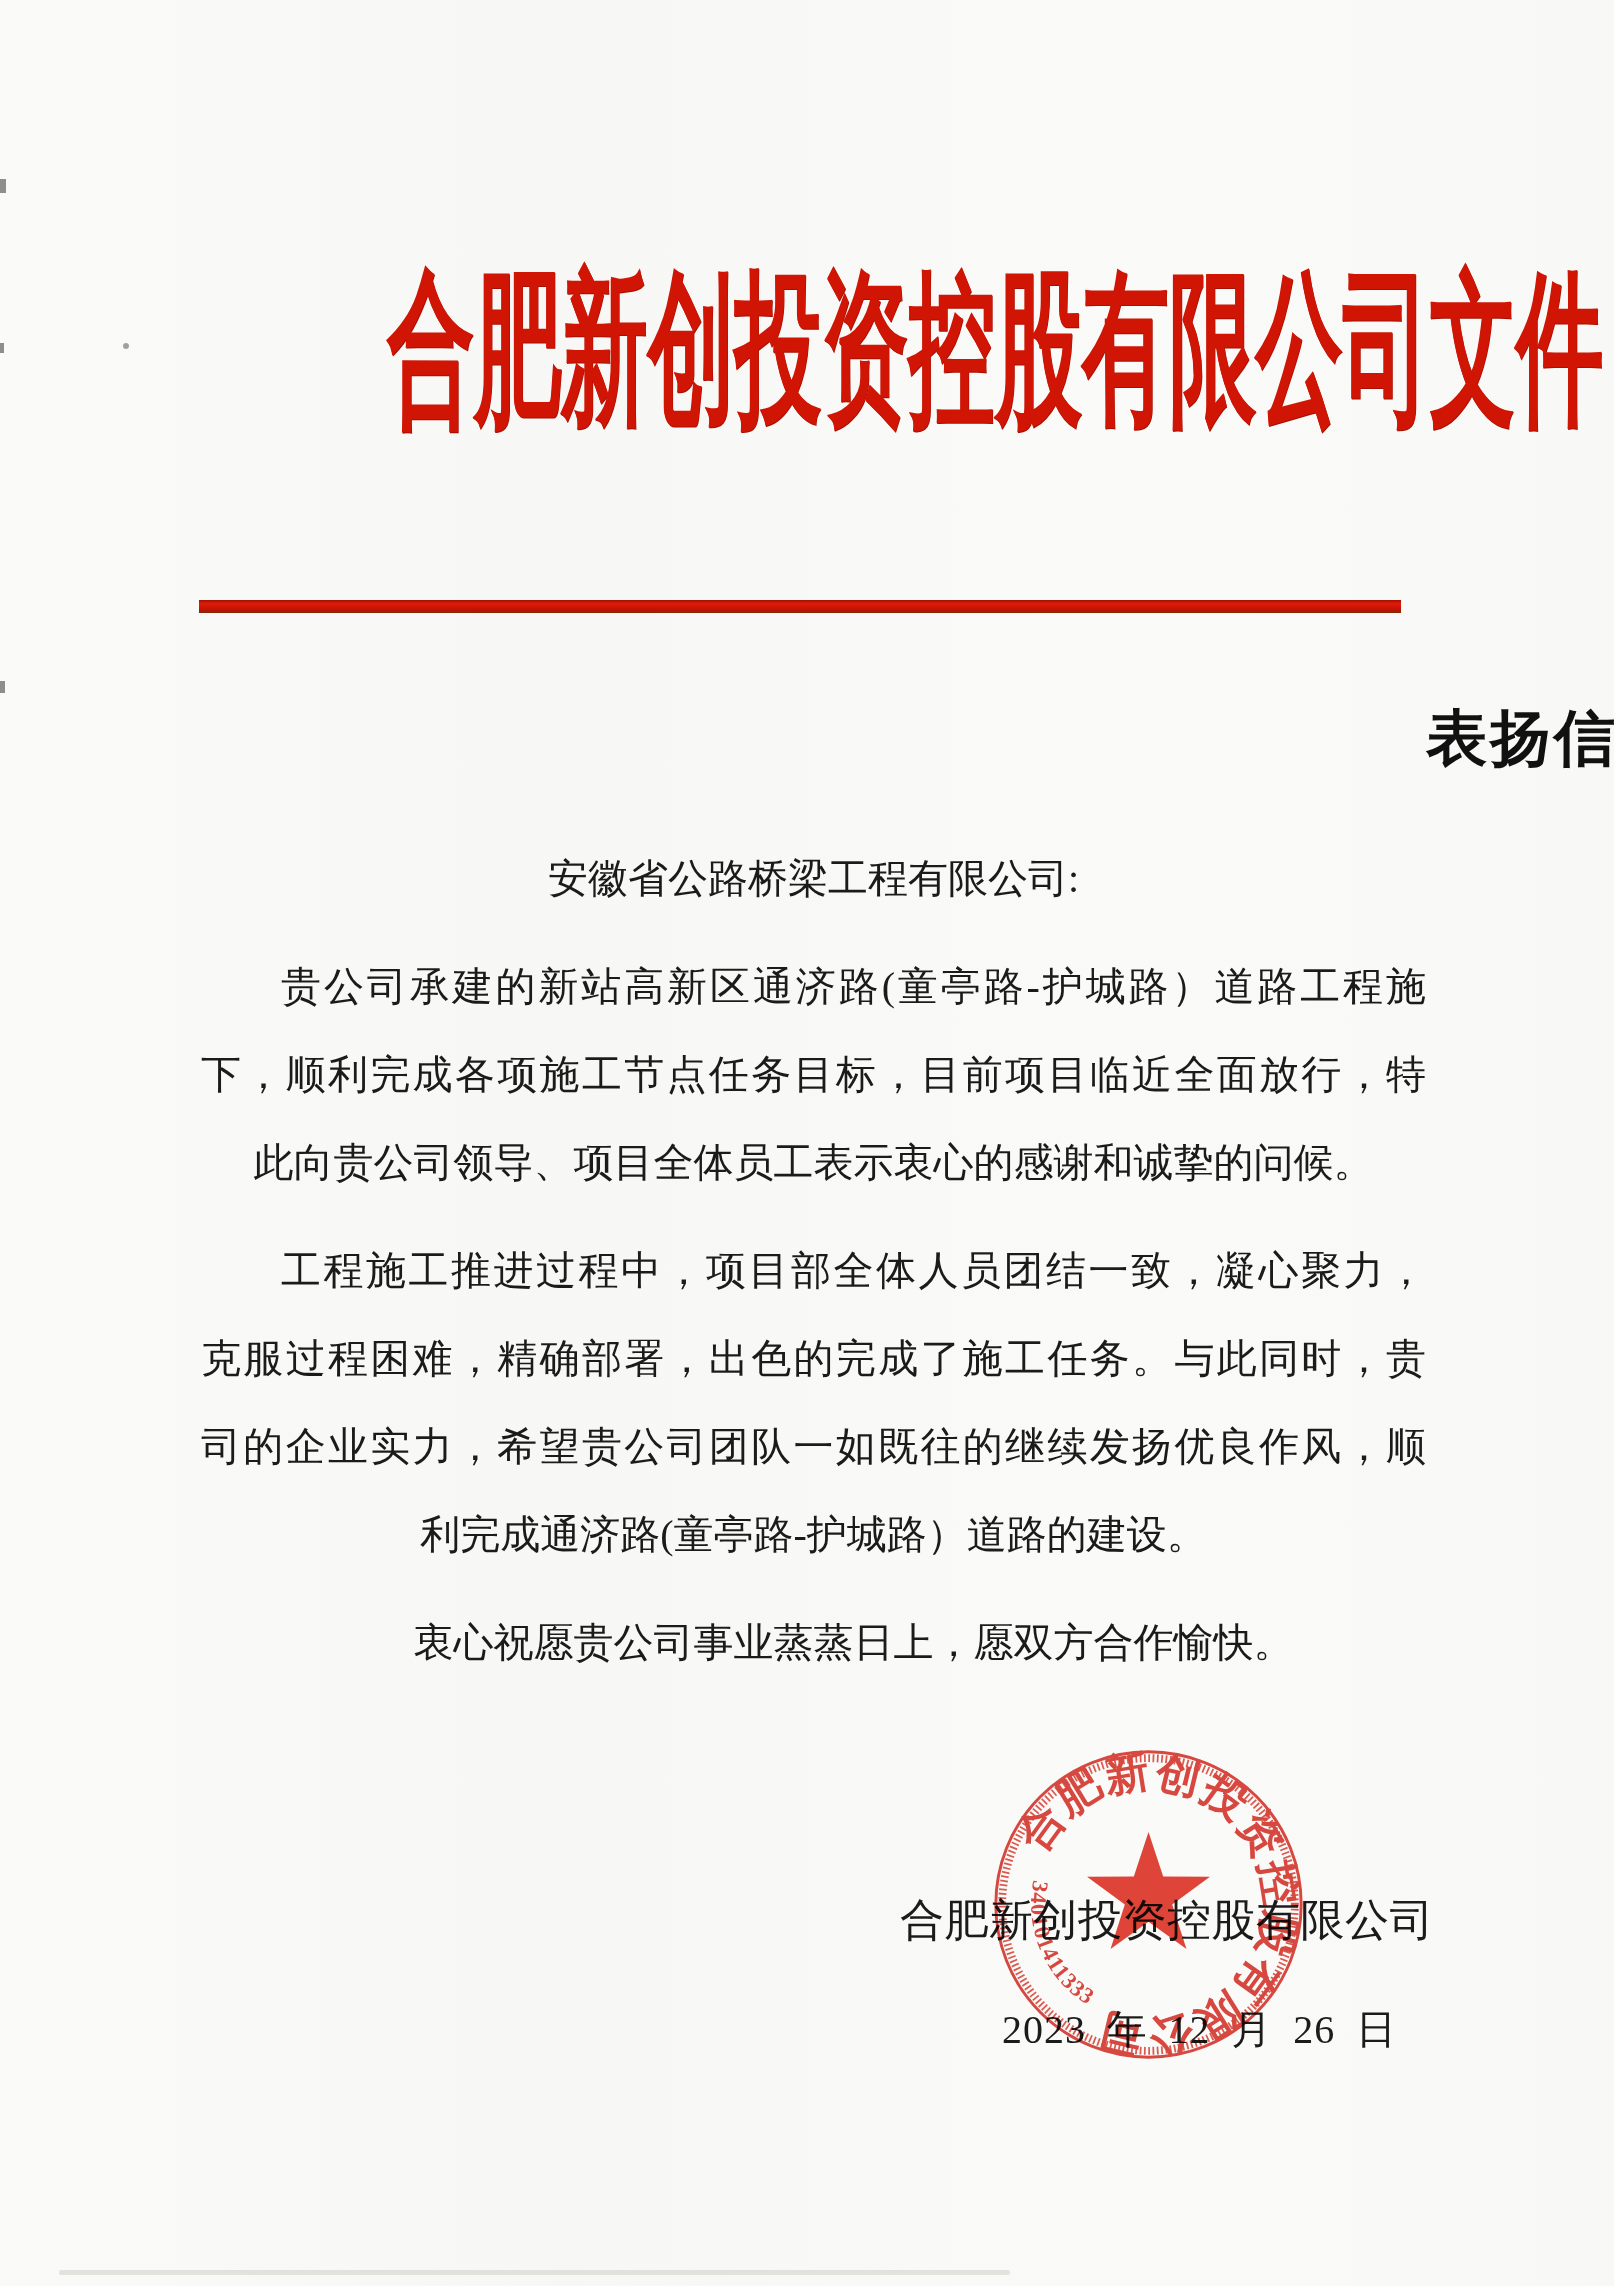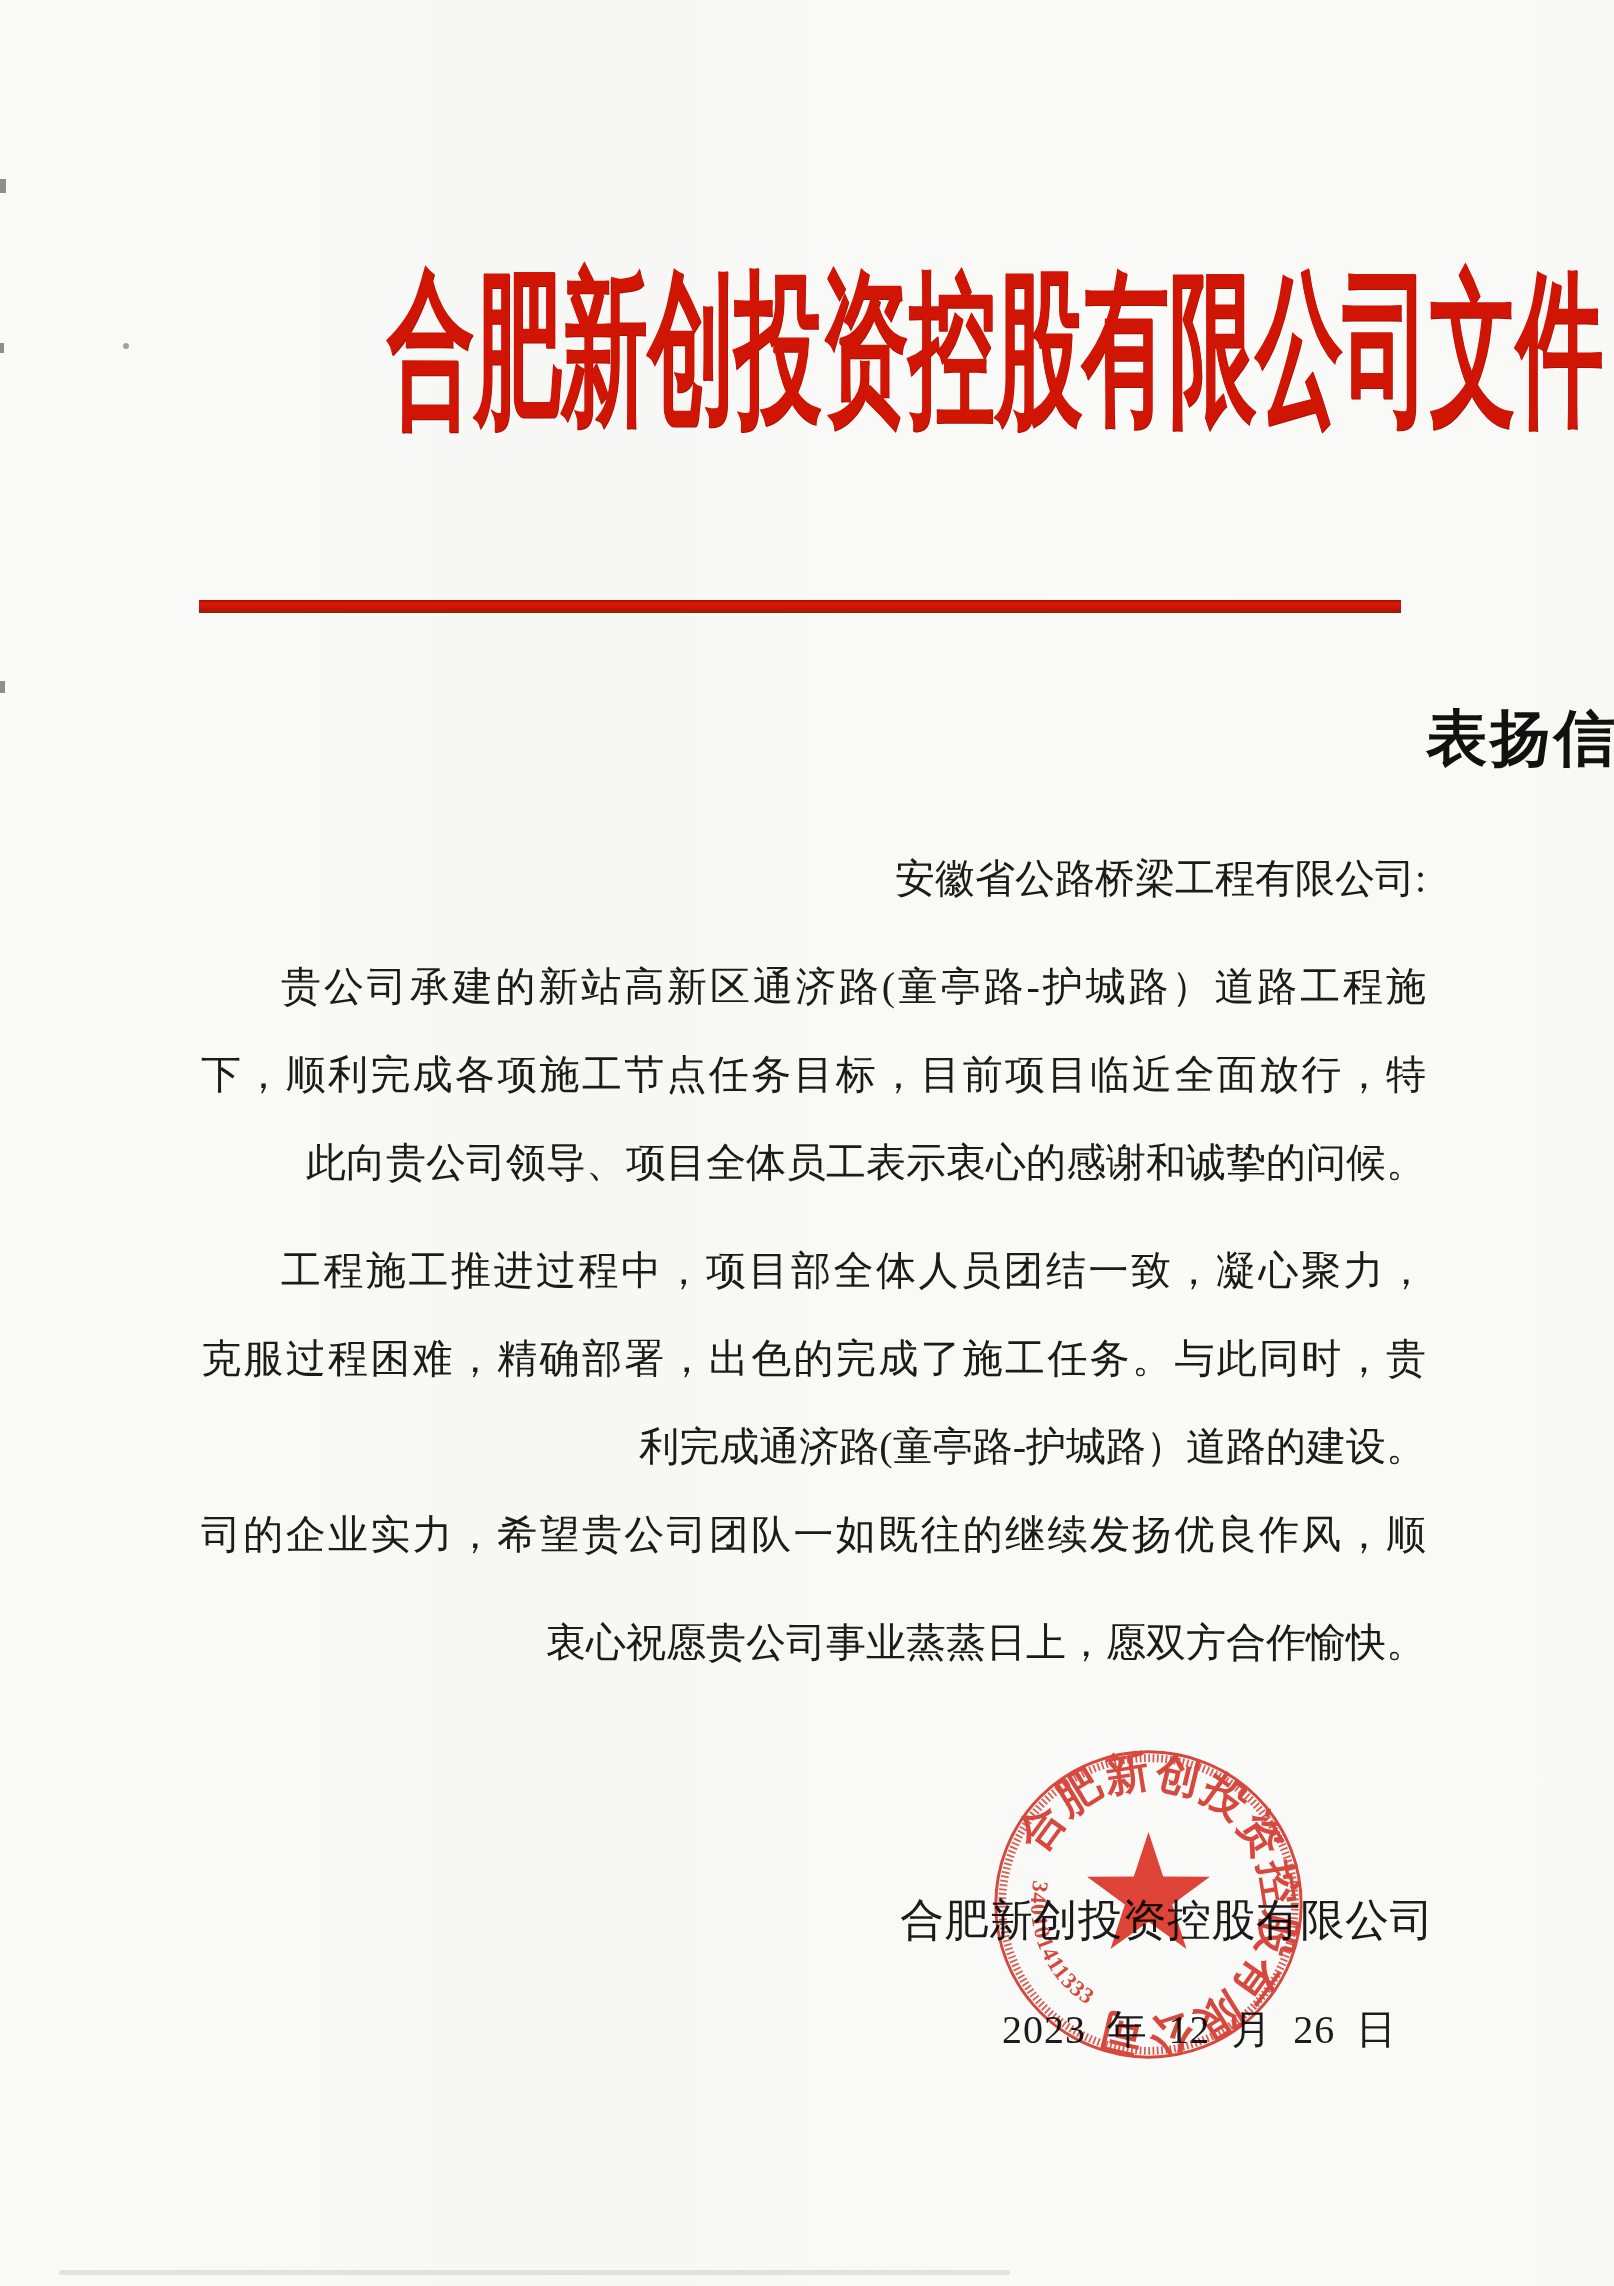--- a/index.html
+++ b/index.html
@@ -31,21 +31,21 @@
     text-align:right;
     font-size:61px;font-weight:bold;letter-spacing:2.9px;
     color:#111;
   }
   .body{
     position:absolute;left:201px;top:855px;width:1225px;
   }
   .line{
     display:block;height:88px;
     font-size:40px;line-height:47px;
-    text-align:right;
+    text-align:center;
     white-space:nowrap;
     color:#1b1b1b;
   }
   .line.justify{
     white-space:normal;
     text-align:justify;
     text-align-last:justify;
   }
   .line.indent{padding-left:80px;margin-top:20px;}
   .signature{
@@ -94,22 +94,22 @@
 
   <div class="letter-title">表扬信</div>
 
   <div class="body">
       <div class="line">安徽省公路桥梁工程有限公司:</div>
       <div class="line indent justify">贵公司承建的新站高新区通济路(童亭路-护城路）道路工程施</div>
       <div class="line justify">下，顺利完成各项施工节点任务目标，目前项目临近全面放行，特</div>
       <div class="line">此向贵公司领导、项目全体员工表示衷心的感谢和诚挚的问候。</div>
       <div class="line indent justify">工程施工推进过程中，项目部全体人员团结一致，凝心聚力，</div>
       <div class="line justify">克服过程困难，精确部署，出色的完成了施工任务。与此同时，贵</div>
+      <div class="line justify">司的企业实力，希望贵公司团队一如既往的继续发扬优良作风，顺</div>
       <div class="line">利完成通济路(童亭路-护城路）道路的建设。</div>
-      <div class="line justify">司的企业实力，希望贵公司团队一如既往的继续发扬优良作风，顺</div>
       <div class="line indent">衷心祝愿贵公司事业蒸蒸日上，愿双方合作愉快。</div>
     </div>
 
   <div class="signature">合肥新创投资控股有限公司</div>
 
   <div class="date">2023 年 12 月 26 日</div>
 
   <svg class="seal" width="323" height="323" viewBox="-165 -165 330 330">
     <circle r="156" fill="none" stroke="#d93a30" stroke-width="3"></circle>
     <circle r="149.5" fill="none" stroke="#d93a30" stroke-width="8" stroke-dasharray="1.8 2.6" opacity="0.9"></circle>

